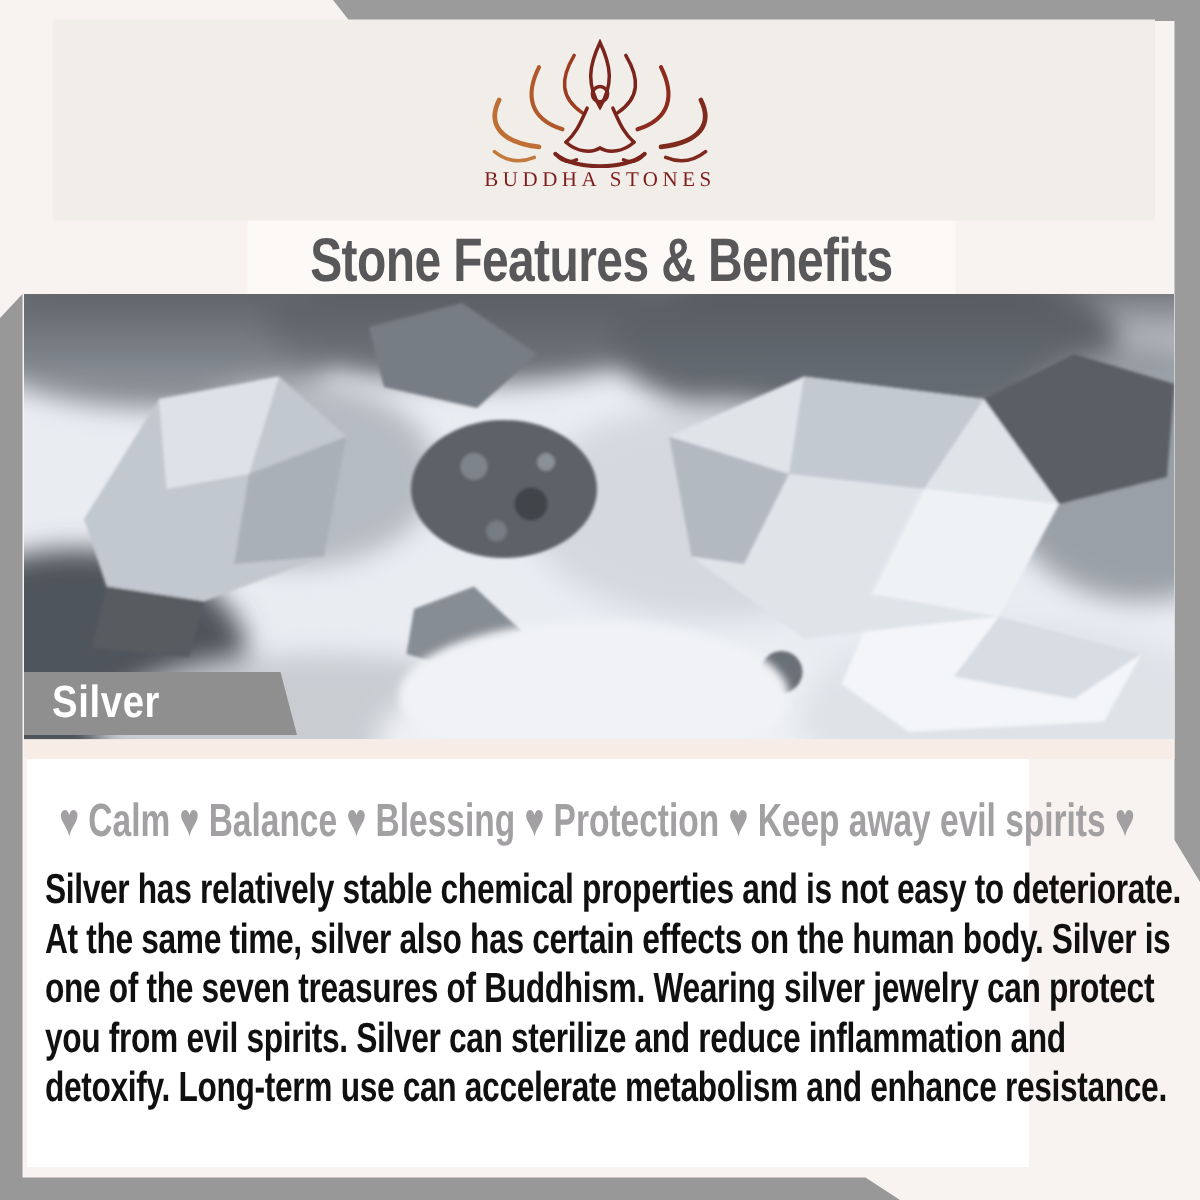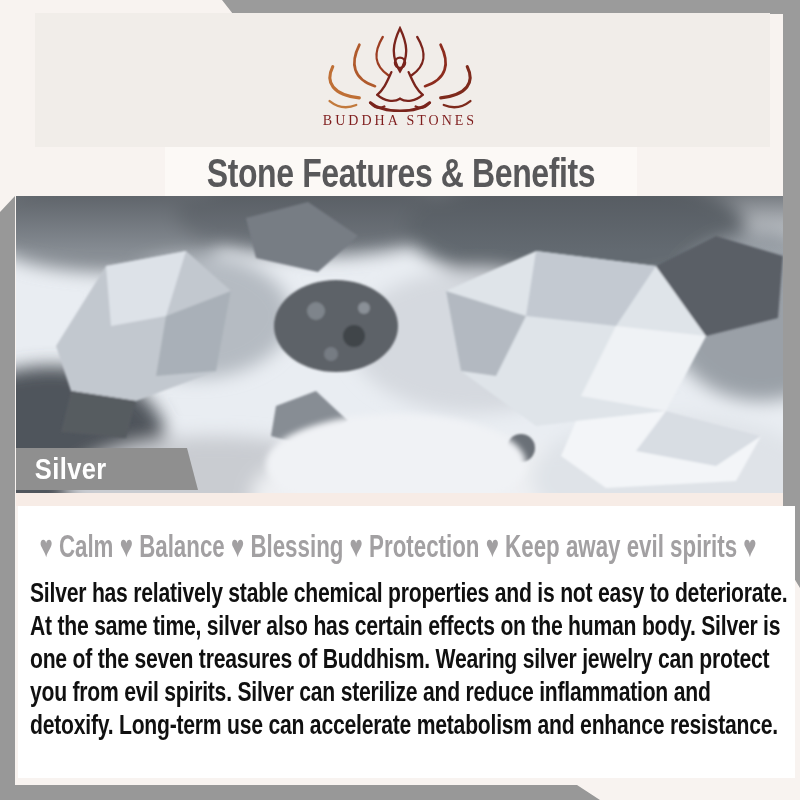--- a/index.html
+++ b/index.html
@@ -36,21 +36,21 @@
     position:absolute;left:16px;top:448px;width:182px;height:42px;background:#8f8f8f;
     clip-path:polygon(0 0,171px 0,182px 42px,0 42px);
     display:flex;align-items:center;text-align:right;
   }
   .photo-banner .label{
     font-size:30px;font-weight:bold;color:#ffffff;white-space:nowrap;
     padding-left:22px;transform:scaleX(0.85);transform-origin:left center;letter-spacing:0.5px;
   }
   .pink-strip{position:absolute;left:16px;top:493px;width:767px;height:13px;background:#f7ece6;}
   
-  .text-panel{position:absolute;left:18px;top:506px;width:777px;height:272px;background:#ffffff;}
+  .text-panel{position:absolute;left:18px;top:506px;width:668px;height:272px;background:#ffffff;}
   .hearts-row{
     position:absolute;left:0;top:18px;width:759px;height:46px;
     display:flex;align-items:center;justify-content:center;
   }
   .hearts-row .hearts{
     font-size:31px;font-weight:bold;color:#a2a0a2;white-space:nowrap;
     transform:scaleX(0.72);transform-origin:center;letter-spacing:0;
   }
   .paragraph{position:absolute;left:12px;top:70px;width:747px;font-weight:bold;}
   .paragraph .line{

